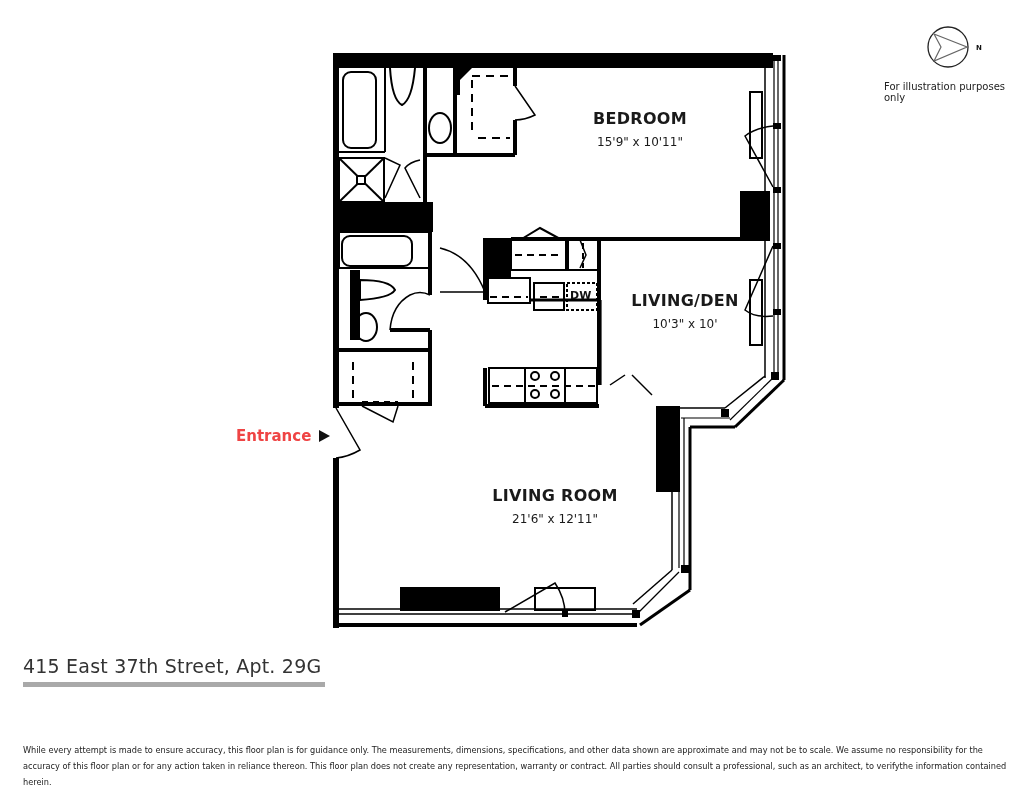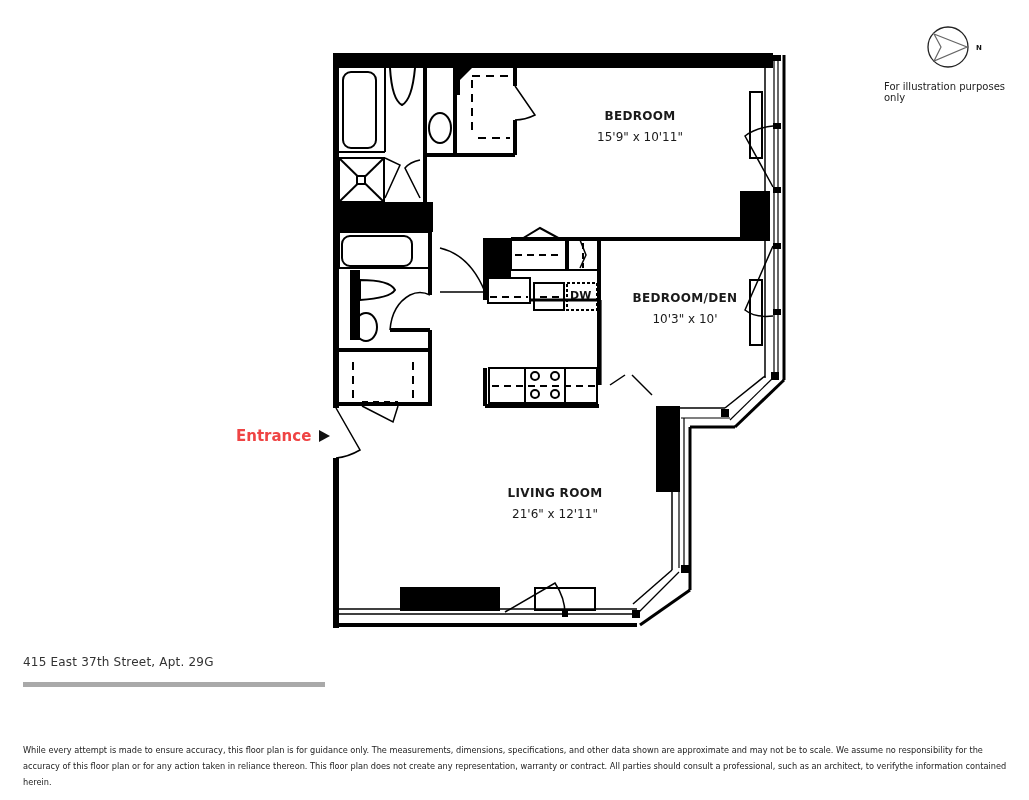--- a/index.html
+++ b/index.html
@@ -1,32 +1,32 @@
 <!DOCTYPE html>
 <html><head>
   <meta charset="utf-8">
   <style>
     html, body { margin: 0; padding: 0; background: #ffffff; }
     body { width: 1029px; height: 800px; position: relative; overflow: hidden;
            font-family: "DejaVu Sans", sans-serif; color: #111; }
     .plan { position: absolute; left: 0; top: 0; width: 1029px; height: 640px; }
     .room-label { position: absolute; text-align: center; transform: translateX(-50%);
                   font-family: "DejaVu Sans", sans-serif; }
-    .room-name { font-weight: bold; font-size: 12px; letter-spacing: 0.3px; color: #1a1a1a; display: block; }
+    .room-name { font-weight: bold; font-size: 16px; letter-spacing: 0.3px; color: #1a1a1a; display: block; }
     .room-dim { font-size: 12px; color: #1a1a1a; display: block; margin-top: 7px; }
     .entrance { position: absolute; left: 236px; top: 427px; font-weight: bold; font-size: 15px;
                 color: #ef4444; font-family: "DejaVu Sans", sans-serif; }
     .entrance-arrow { display: inline-block; width: 0; height: 0; border-top: 6px solid transparent;
                       border-bottom: 6px solid transparent; border-left: 11px solid #111;
                       margin-left: 8px; vertical-align: -1px; }
     .compass { position: absolute; left: 926px; top: 25px; }
     .compass-n { position: absolute; left: 976px; top: 44px; font-weight: bold; font-size: 7px; }
     .illustration-note { position: absolute; left: 884px; top: 81px; font-size: 10px; color: #222;
                          font-family: "DejaVu Sans", sans-serif; }
-    .address { position: absolute; left: 23px; top: 655px; font-size: 12px; color: #333;
+    .address { position: absolute; left: 23px; top: 655px; font-size: 19px; color: #333;
                font-family: "DejaVu Sans", sans-serif; letter-spacing: 0.2px; }
     .address-underline { position: absolute; left: 23px; top: 682px; width: 302px; height: 5px; background: #a9a9a9; }
     .disclaimer { position: absolute; left: 23px; top: 742px; width: 985px; font-size: 8.2px; line-height: 16px;
                   color: #222; font-family: "DejaVu Sans", sans-serif; }
   </style>
 </head>
 <body>
 
 <svg class="plan" viewBox="0 0 1029 640" xmlns="http://www.w3.org/2000/svg">
   <g fill="none" stroke="#000" stroke-linejoin="miter">
@@ -195,21 +195,21 @@
       <path d="M 505 612 L 555 583 Q 565 598 565 614"></path>
     </g>
   </g>
 </svg>
 
 <div class="room-label" style="left:640px; top:109px;">
   <span class="room-name">BEDROOM</span>
   <span class="room-dim">15'9" x 10'11"</span>
 </div>
 <div class="room-label" style="left:685px; top:291px;">
-  <span class="room-name">BEDROOM/DEN</span>
+  <span class="room-name">LIVING/DEN</span>
   <span class="room-dim">10'3" x 10'</span>
 </div>
 <div class="room-label" style="left:510px; top:486px;margin-left:45px;">
   <span class="room-name">LIVING ROOM</span>
   <span class="room-dim">21'6" x 12'11"</span>
 </div>
 
 <div style="position:absolute; left:570px; top:289px; font-weight:bold; font-size:11px; font-family:'DejaVu Sans', sans-serif;">DW</div>
 
 <div class="entrance">

